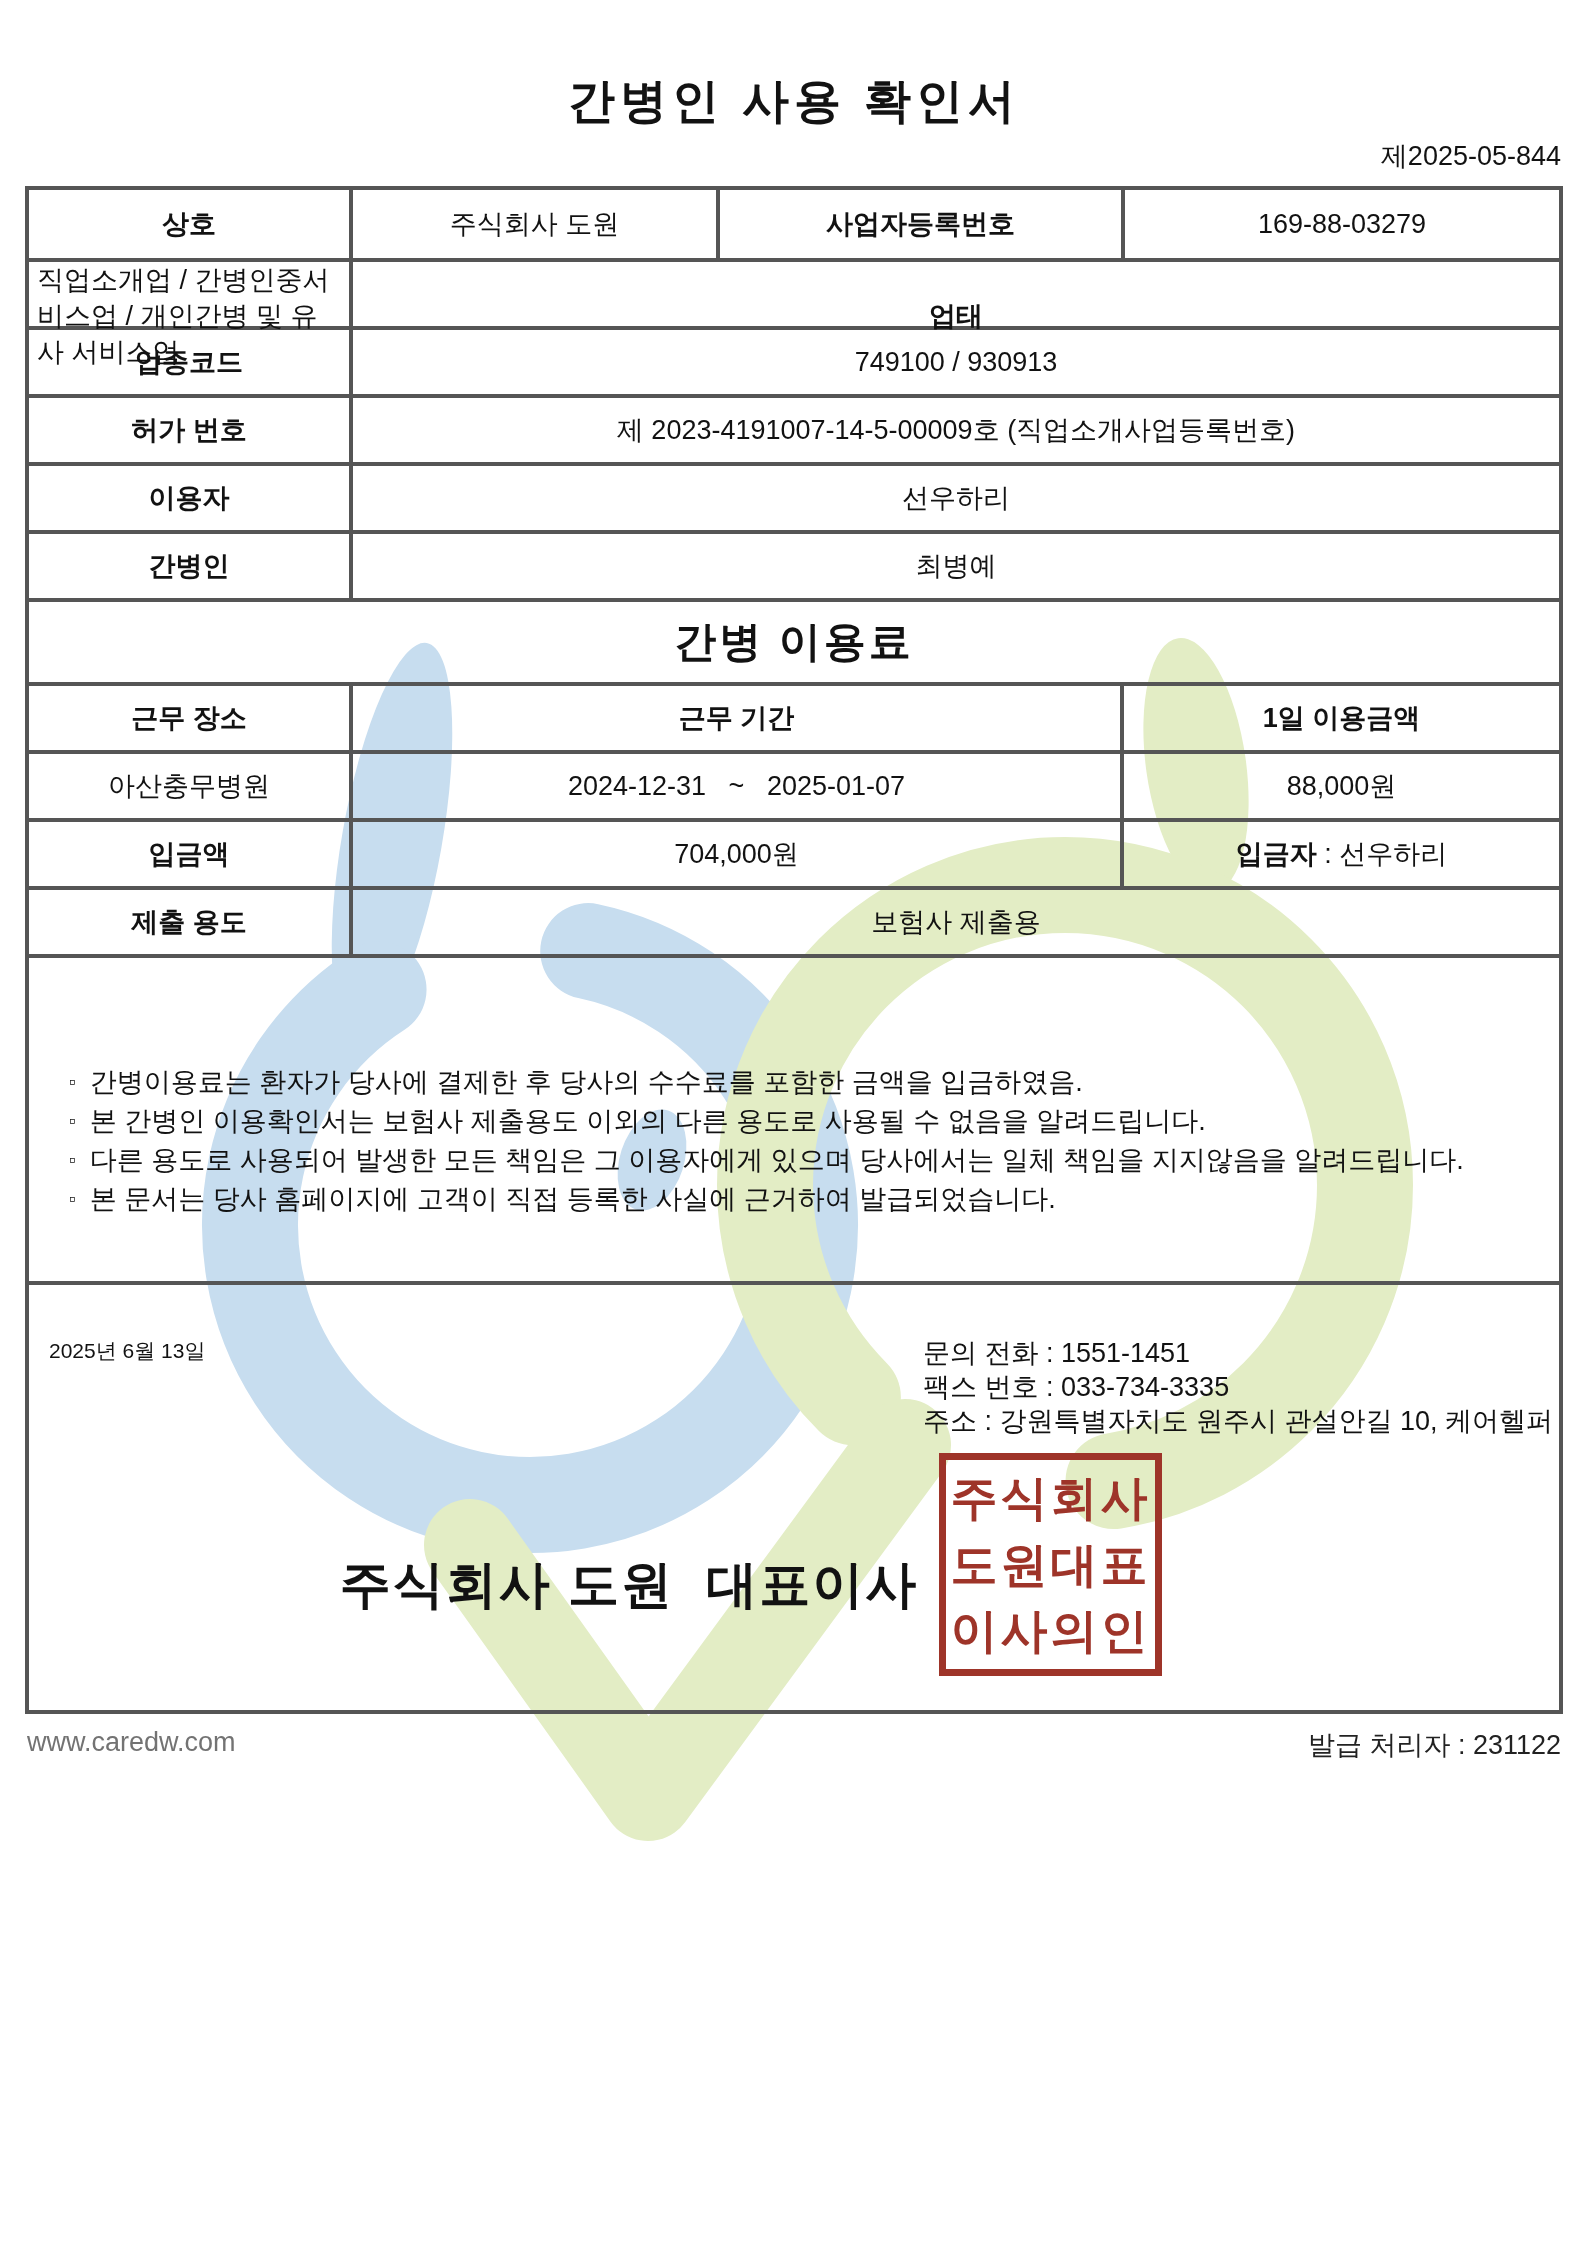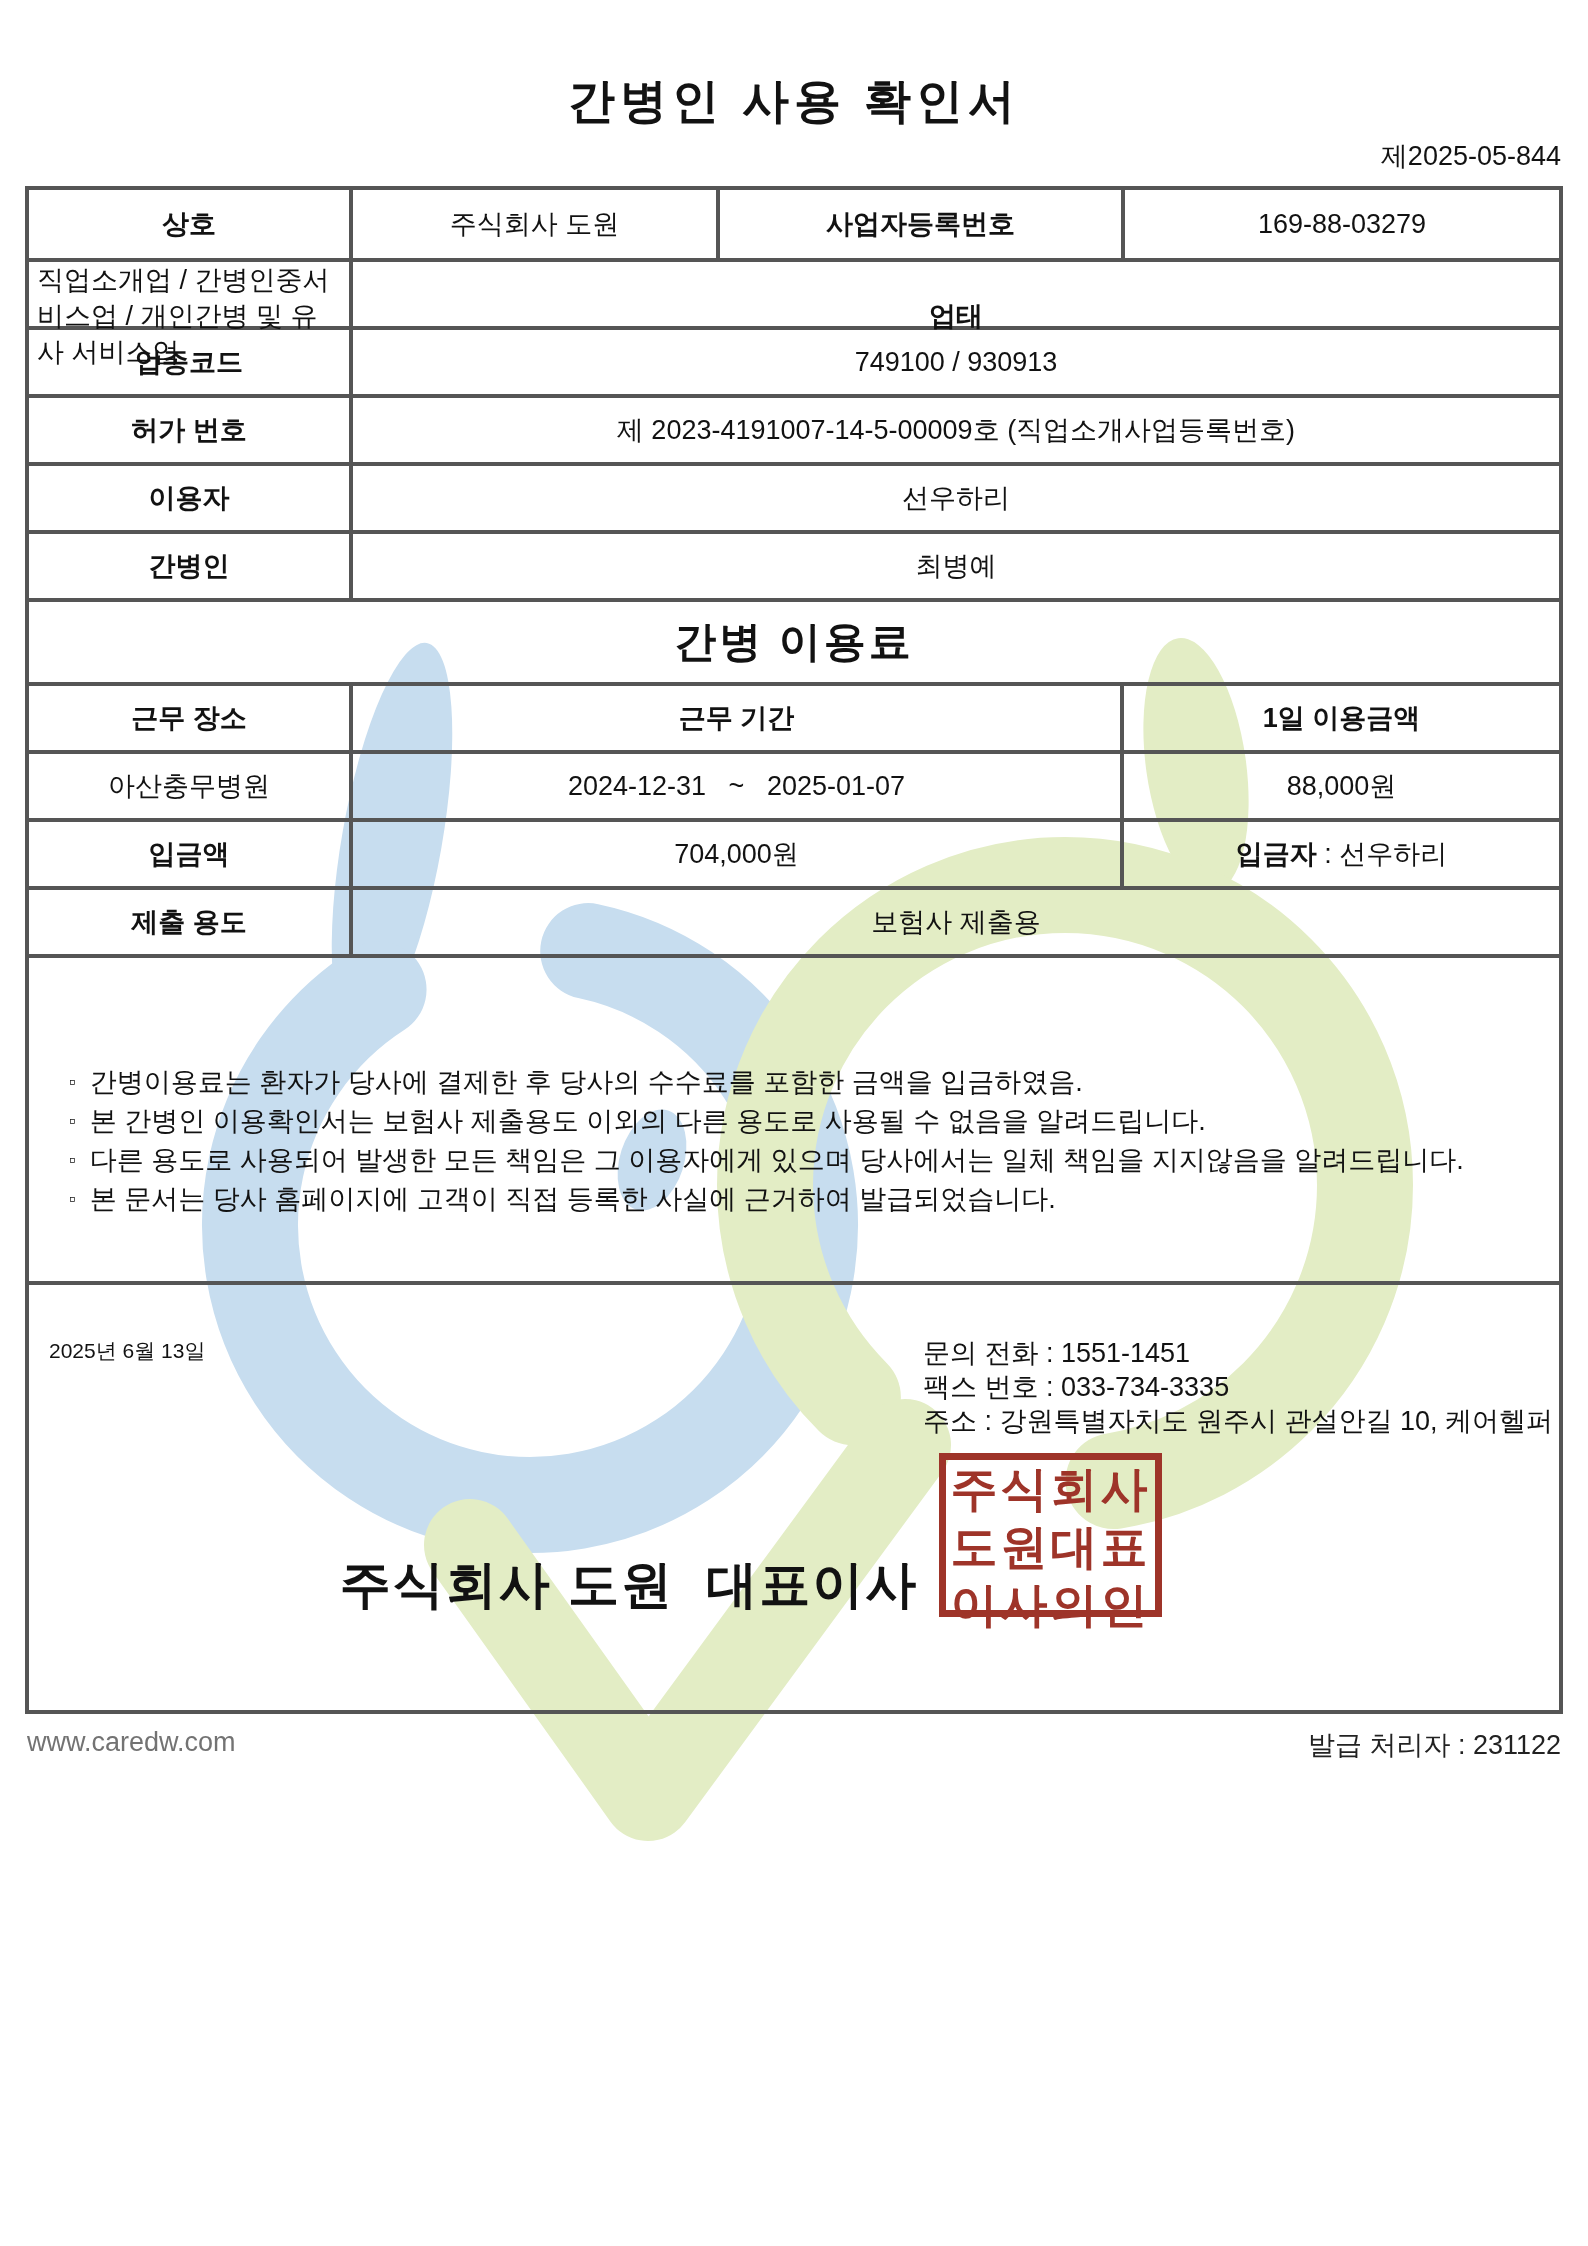--- a/index.html
+++ b/index.html
@@ -37,21 +37,21 @@
   .note-line{display:flex;align-items:baseline;gap:14px;
              font-size:27px;line-height:37px;}
   .bullet{font-size:19px;flex:0 0 auto;transform:translateY(-3px);}
 
   .bottom-row{height:429px;}
   .bottom-cell{display:block;position:relative;text-align:left;padding:0;}
   .issue-date{position:absolute;left:12px;top:52px;font-size:21px;margin-left:8px;}
   .contact{position:absolute;left:886px;top:51px;font-size:27px;line-height:34px;margin-left:8px;}
   .signature{position:absolute;left:250px;top:266px;width:700px;text-align:center;
              font-size:51px;font-weight:bold;white-space:pre;letter-spacing:2px;}
-  .stamp{position:absolute;left:910px;top:168px;width:223px;height:164px;
+  .stamp{position:absolute;left:910px;top:168px;width:223px;height:223px;
          border:7px solid #9e3429;box-sizing:border-box;
          display:flex;flex-direction:column;justify-content:space-evenly;align-items:center;
          color:#9e3429;background:transparent;}
   .stamp-line{font-size:47px;font-weight:bold;letter-spacing:3px;line-height:58px;
               text-align:center;white-space:pre;}
 
   .site{position:absolute;left:27px;top:1727px;font-size:27px;color:#737373;}
   .issuer{position:absolute;right:27px;top:1727px;font-size:27px;color:#222;}
 </style>
 </head>

